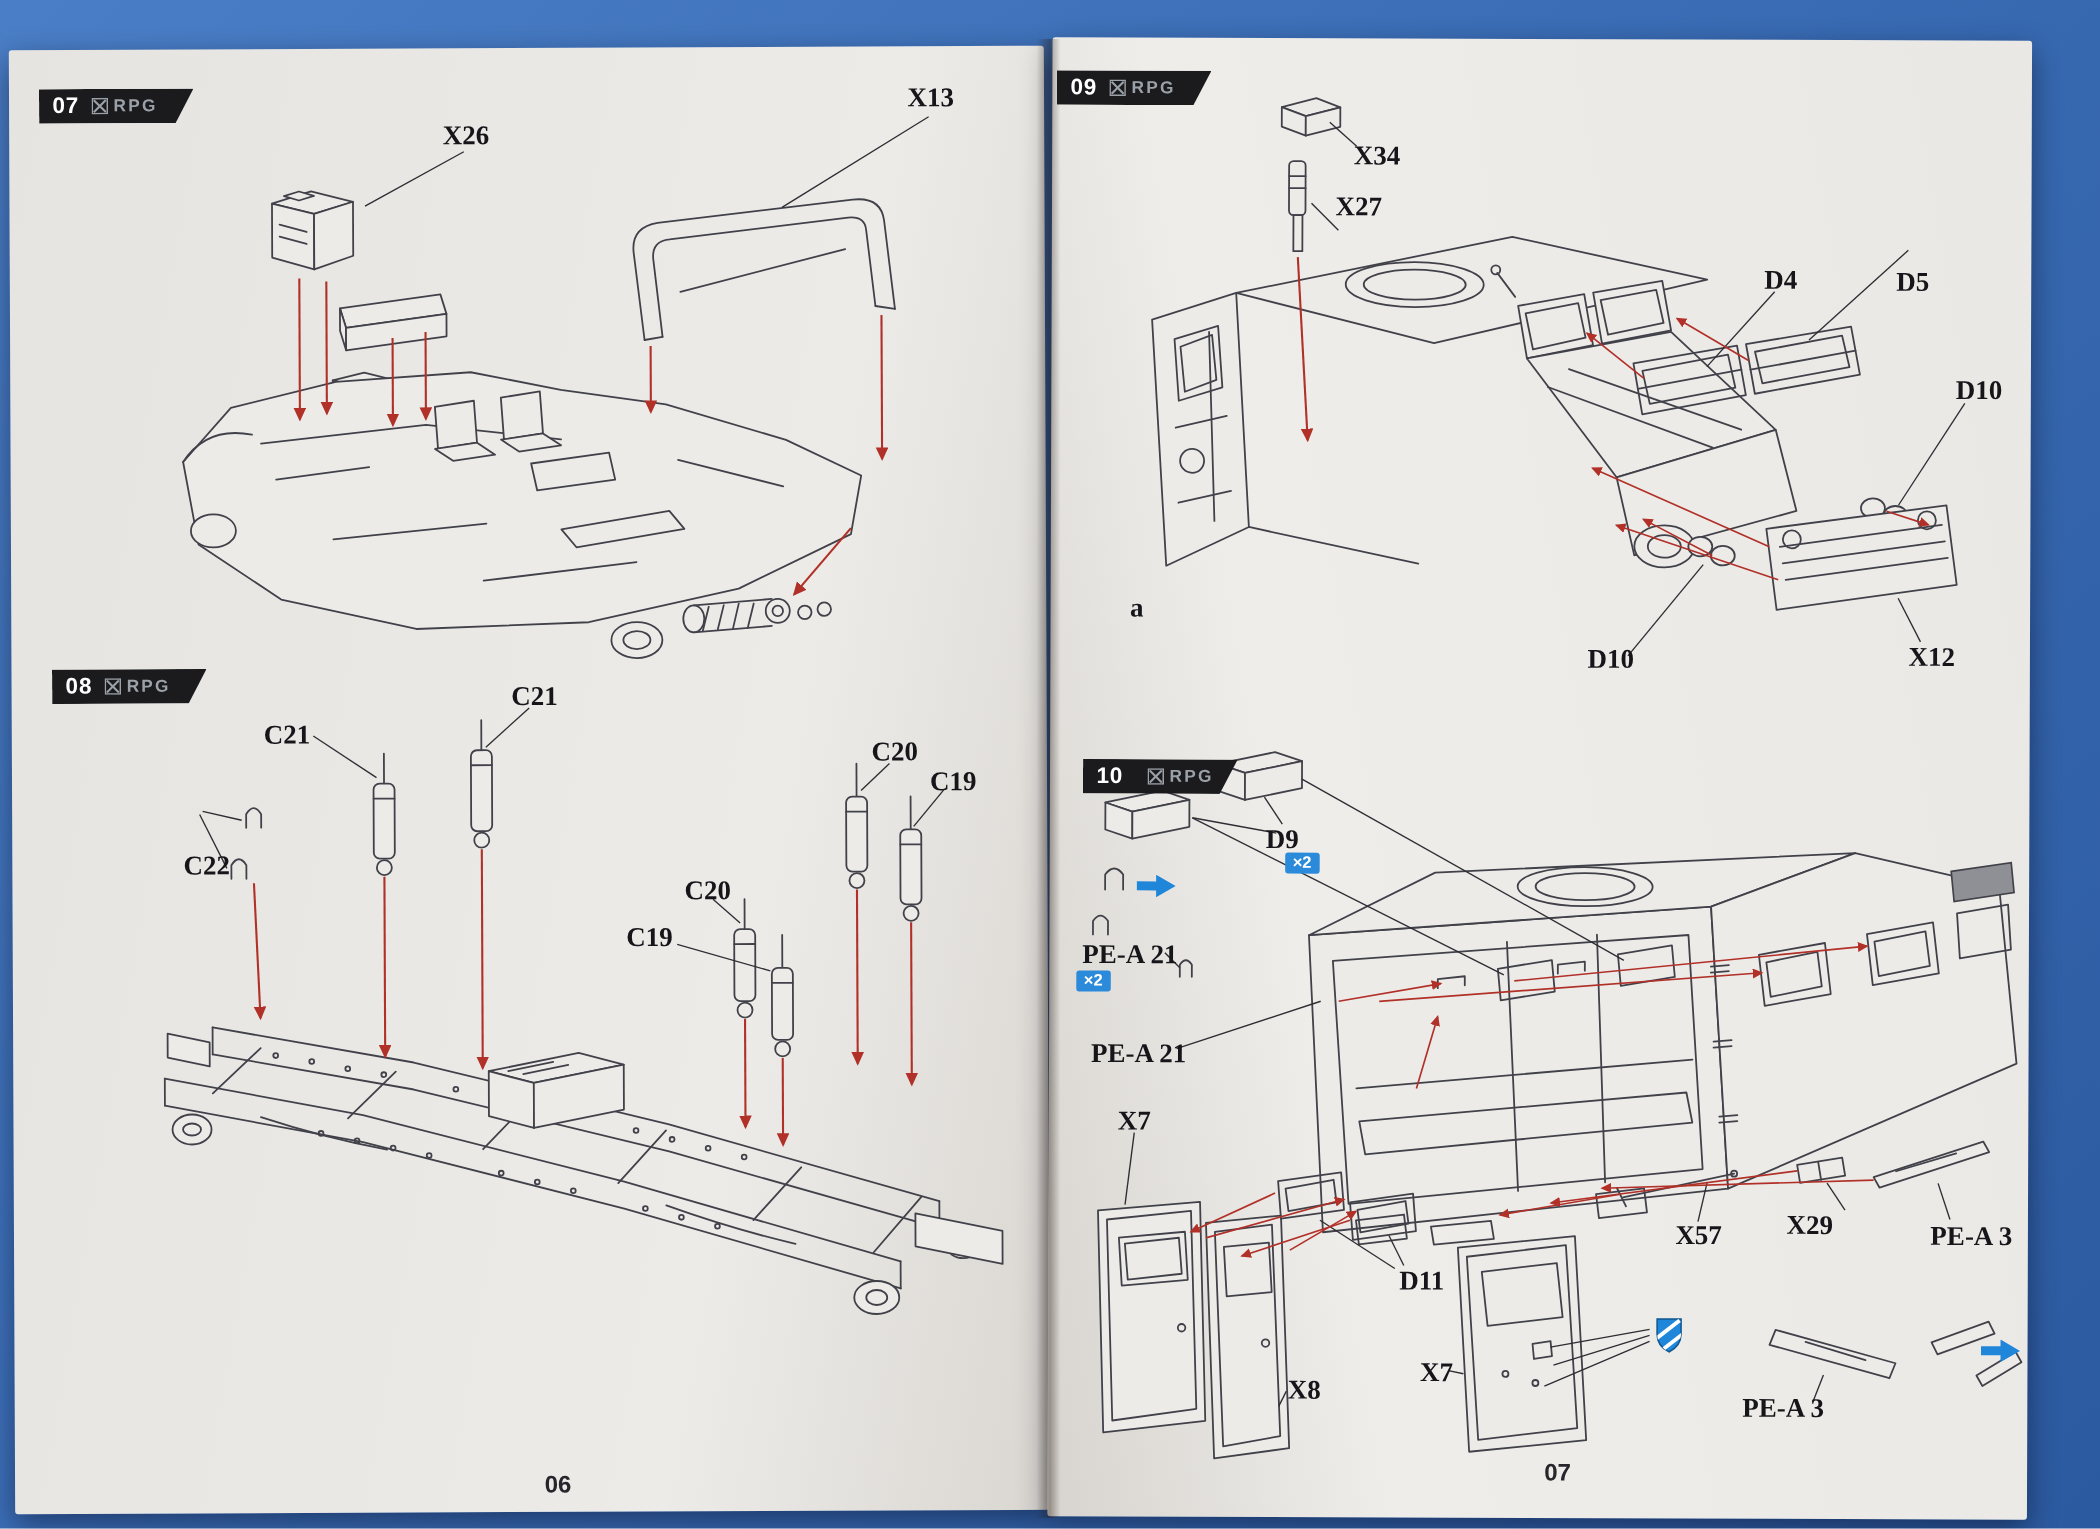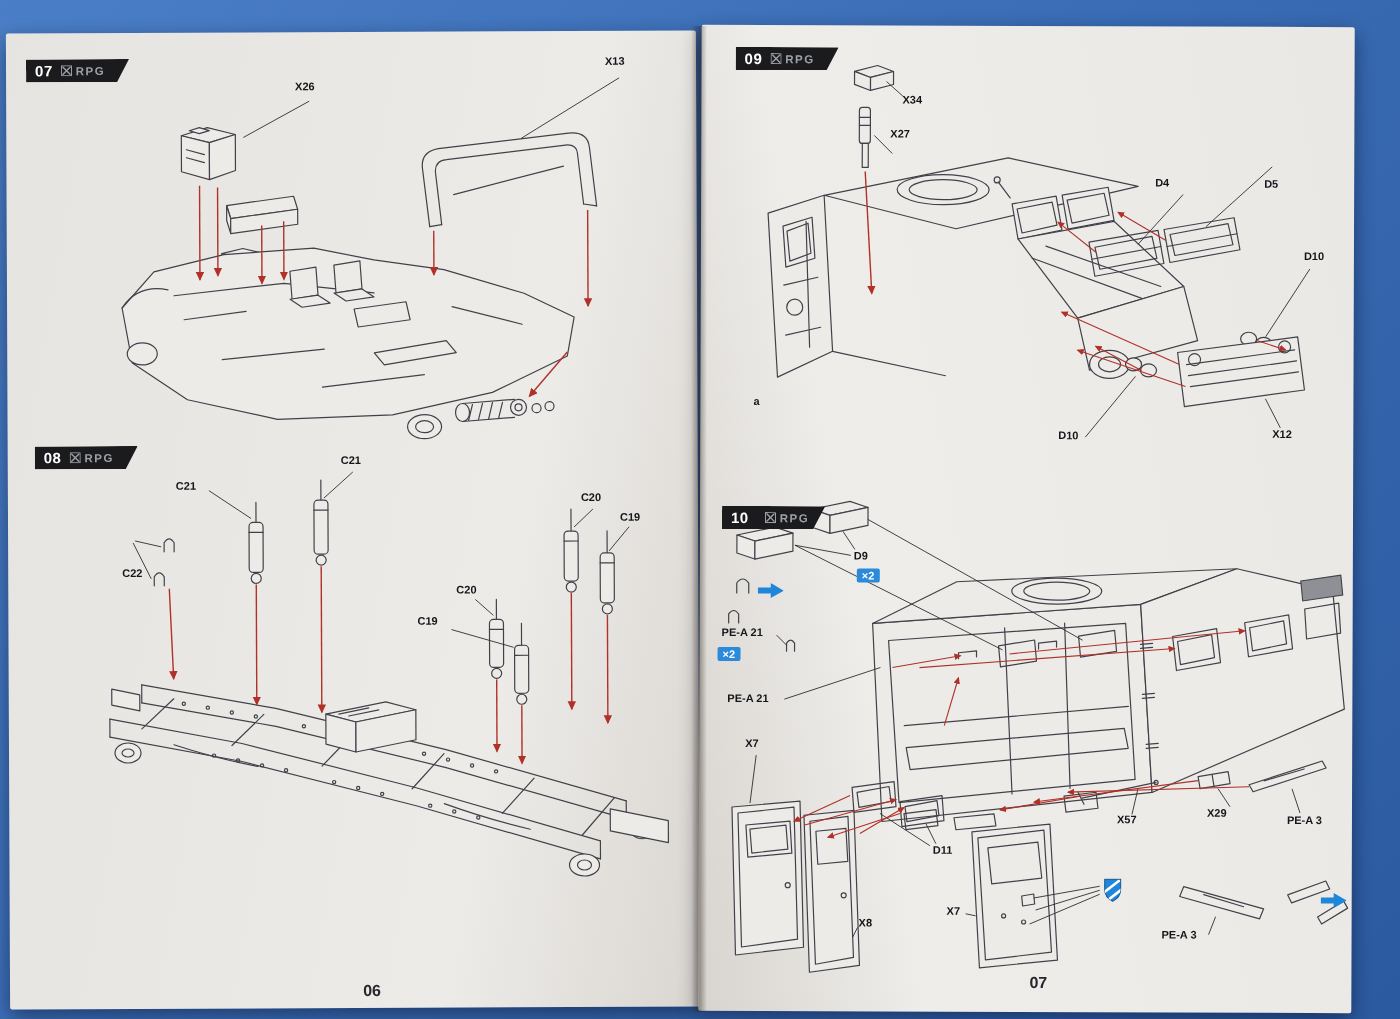--- a/index.html
+++ b/index.html
@@ -20,21 +20,21 @@
   .spine{position:absolute;left:691px;top:26px;width:16px;height:986px;z-index:6;
     background:linear-gradient(90deg,rgba(0,0,0,0) 0%,rgba(40,30,20,.30) 45%,rgba(40,30,20,.38) 55%,rgba(0,0,0,0) 100%);}
   .step-header{
     position:absolute;height:23px;background:#1b1b1e;color:#fff;z-index:4;
     display:flex;align-items:center;gap:8px;padding:0 16px 0 9px;
     clip-path:polygon(0 0,100% 0,calc(100% - 12px) 100%,0 100%);
   }
   .step-num{font-size:15px;font-weight:bold;color:#ffffff;letter-spacing:.5px;}
   .logo{display:flex;align-items:center;gap:4px;color:#9ba1a8;font-weight:bold;
     font-size:11.5px;letter-spacing:1.5px;}
-  .plabel{position:absolute;font-size:11px;font-weight:bold;color:#15151a;white-space:nowrap;z-index:3;}
+  .plabel{position:absolute;font-size:18px;font-weight:bold;color:#15151a;white-space:nowrap;z-index:3;font-family:Liberation Serif, serif;}
   .qty{position:absolute;background:#2b8ad9;color:#fff;font-size:11px;font-weight:bold;
     padding:1px 5px;border-radius:2px;z-index:3;}
   .pnum{position:absolute;font-size:16px;font-weight:bold;color:#26262c;width:44px;text-align:center;z-index:3;}
   .barrow{position:absolute;z-index:3;line-height:0;}
   .shield{position:absolute;z-index:3;line-height:0;}
   .diag{position:absolute;z-index:2;}
   .diag .ln{fill:none;stroke:#41414a;stroke-width:1.2;stroke-linejoin:round;stroke-linecap:round;}
   .diag .fl{fill:#edebe8;stroke:#41414a;stroke-width:1.2;stroke-linejoin:round;}
   .diag .fl2{fill:#8f8f96;stroke:#41414a;stroke-width:1.1;}
   .diag .thin{fill:none;stroke:#2d2d33;stroke-width:0.9;}
@@ -265,21 +265,21 @@
   <div class="plabel" style="left:573px;top:460px;">C20</div>
   <div class="plabel" style="left:612px;top:480px;">C19</div>
   <div class="plabel" style="left:448px;top:552px;">C20</div>
   <div class="plabel" style="left:409px;top:583px;">C19</div>
 
   <div class="pnum" style="left:340px;top:938px;margin-top:12px;">06</div>
 </div>
 
 <div class="page page-right">
 
-  <div class="step-header" style="left:34px;top:22px;min-width:78px;">
+  <div class="step-header" style="left:3px;top:22px;min-width:78px;">
     <span class="step-num">09</span>
     <span class="logo">
       <svg width="11" height="11">
           <rect x="0.5" y="0.5" width="10" height="10" fill="none" stroke="#9ba1a8"></rect>
           <line x1="1.5" y1="1.5" x2="9.5" y2="9.5" stroke="#9ba1a8" stroke-width="1.4"></line>
           <line x1="9.5" y1="1.5" x2="1.5" y2="9.5" stroke="#9ba1a8" stroke-width="1.4"></line>
         </svg>
       <span>RPG</span>
     </span>
   </div>
@@ -363,21 +363,21 @@
       <line class="red2" x1="460" y1="194" x2="412" y2="166" marker-end="url(#ra9)"></line>
       <line class="red2" x1="474" y1="318" x2="356" y2="266" marker-end="url(#ra9)"></line>
       <line class="red2" x1="480" y1="340" x2="372" y2="304" marker-end="url(#ra9)"></line>
       <line class="red2" x1="552" y1="294" x2="580" y2="303" marker-end="url(#ra9)"></line>
       <line class="red2" x1="436" y1="324" x2="390" y2="300" marker-end="url(#ra9)"></line>
     </g>
   </svg>
 
   <div class="plabel" style="left:201px;top:68px;">X34</div>
   <div class="plabel" style="left:189px;top:102px;">X27</div>
-  <div class="plabel" style="left:454px;top:150px;">D4</div>
+  <div class="plabel" style="left:475px;top:150px;">D4</div>
   <div class="plabel" style="left:563px;top:122px;margin-top:29px;">D5</div>
   <div class="plabel" style="left:603px;top:223px;">D10</div>
   <div class="plabel" style="left:358px;top:403px;">D10</div>
   <div class="plabel" style="left:572px;top:401px;">X12</div>
   <div class="plabel" style="left:53px;top:370px;">a</div>
 
   <div class="step-header" style="left:22px;top:481px;min-width:78px;gap:16px;">
     <span class="step-num">10</span>
     <span class="logo">
       <svg width="11" height="11">
@@ -512,31 +512,31 @@
       <line class="red2" x1="146" y1="300" x2="90" y2="326" marker-end="url(#ra10)"></line>
       <line class="red2" x1="196" y1="318" x2="124" y2="342" marker-end="url(#ra10)"></line>
       <line class="red2" x1="100" y1="330" x2="192" y2="304" marker-end="url(#ra10)"></line>
       <line class="red2" x1="156" y1="338" x2="200" y2="312" marker-end="url(#ra10)"></line>
       <line class="red2" x1="376" y1="300" x2="296" y2="314" marker-end="url(#ra10)"></line>
       <line class="red2" x1="494" y1="284" x2="330" y2="306" marker-end="url(#ra10)"></line>
       <line class="red2" x1="545" y1="290" x2="364" y2="296" marker-end="url(#ra10)"></line>
     </g>
   </svg>
 
-  <div class="plabel" style="left:154px;top:524px;">D9</div>
+  <div class="plabel" style="left:144px;top:524px;">D9</div>
   <div class="qty" style="left:157px;top:543px;">×2</div>
   <div class="plabel" style="left:22px;top:601px;">PE-A 21</div>
   <div class="qty" style="left:18px;top:622px;">×2</div>
   <div class="plabel" style="left:28px;top:667px;">PE-A 21</div>
   <div class="plabel" style="left:46px;top:712px;">X7</div>
   <div class="plabel" style="left:234px;top:818px;text-align:right;">D11</div>
   <div class="plabel" style="left:160px;top:891px;">X8</div>
   <div class="plabel" style="left:248px;top:879px;">X7</div>
   <div class="plabel" style="left:418px;top:787px;">X57</div>
-  <div class="plabel" style="left:508px;top:780px;text-align:center;">X29</div>
+  <div class="plabel" style="left:492px;top:780px;text-align:center;">X29</div>
   <div class="plabel" style="left:588px;top:787px;">PE-A 3</div>
   <div class="plabel" style="left:463px;top:902px;">PE-A 3</div>
 
   <div class="barrow" style="left:58px;top:558px;">
     <svg width="26" height="15">
         <polygon points="0,4.5 13,4.5 13,0 26,7.5 13,15 13,10.5 0,10.5" fill="#1f86d9"></polygon>
       </svg>
   </div>
   <div class="barrow" style="left:622px;top:866px;">
     <svg width="26" height="15">

